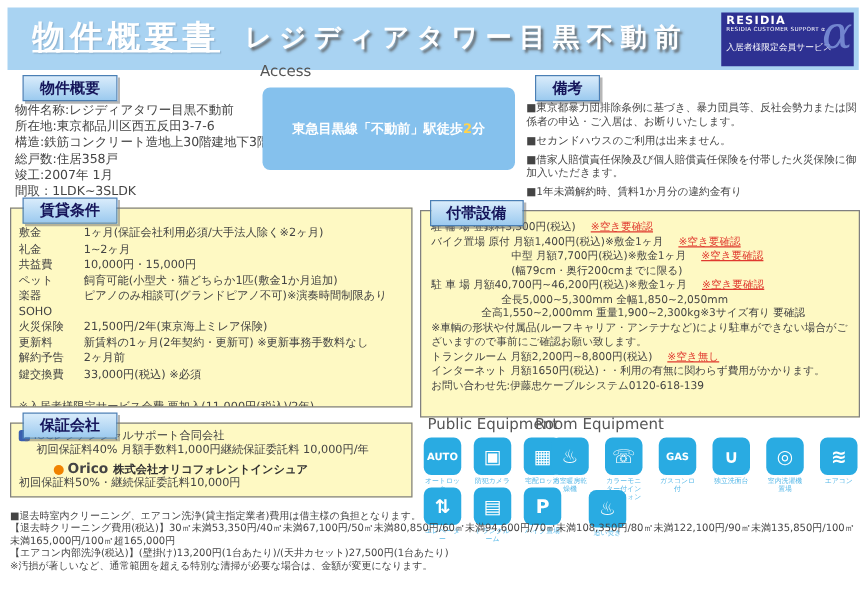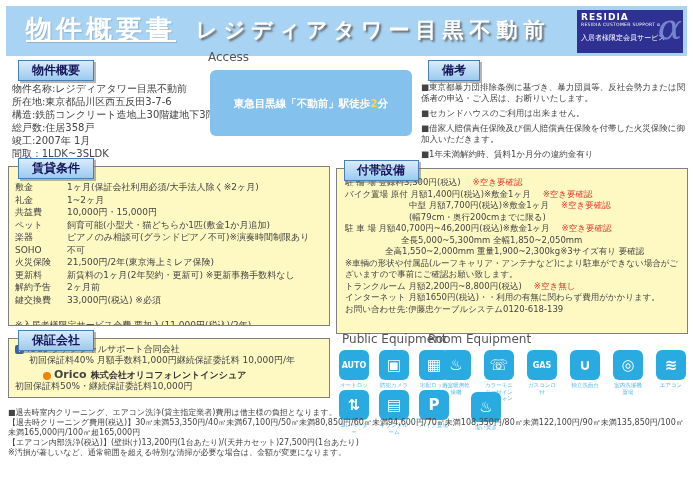--- a/index.html
+++ b/index.html
@@ -55,21 +55,21 @@
   .guar-line{font-size:9px;line-height:11px;color:#444;margin-left:6px;}
   .iuc-logo{display:inline-block;width:9px;height:9px;background:#3a5fb0;border-radius:2px;
             color:#fff;font-size:6px;text-align:center;line-height:9px;vertical-align:middle;margin-right:3px;}
   .orico-dot{display:inline-block;width:8px;height:8px;background:#f08300;border-radius:50%;
              vertical-align:middle;margin-right:3px;}
   .orico-brand{font-weight:bold;font-size:11px;color:#444;margin-right:4px;}
   .guar-co{font-weight:bold;color:#333;}
 
   .equip-box{left:336px;top:168px;width:352px;height:166px;overflow:hidden;}
   .equip-lines{position:absolute;left:8px;top:8px;width:338px;font-size:8.5px;line-height:11.5px;color:#444;}
-  .red{color:#e03a2f;margin-left:12px;}
+  .red{color:#e03a2f;margin-left:12px;text-decoration:underline;}
   .ind40{padding-left:40px;}
   .ind56{padding-left:56px;}
   .ind64{padding-left:64px;}
 
   
   .icon-row{display:flex;gap:8px;}
   .icon-item{width:32px;text-align:center;}
   .icon-sq{width:30px;height:30px;background:#29abe2;border-radius:6px;color:#fff;
            display:flex;align-items:center;justify-content:center;font-size:15px;font-weight:bold;margin:0 auto;}
   .icon-sq.small-txt{font-size:8px;letter-spacing:0;}
@@ -136,21 +136,20 @@
       <div class="rrow">
           <span class="rlabel">ペット</span>
           <span class="rvalue">飼育可能(小型犬・猫どちらか1匹(敷金1か月追加)</span>
         </div>
       <div class="rrow">
           <span class="rlabel">楽器</span>
           <span class="rvalue">ピアノのみ相談可(グランドピアノ不可)※演奏時間制限あり</span>
         </div>
       <div class="rrow">
           <span class="rlabel">SOHO</span>
-          <span class="rvalue">不可</span>
         </div>
       <div class="rrow">
           <span class="rlabel">火災保険</span>
           <span class="rvalue">21,500円/2年(東京海上ミレア保険)</span>
         </div>
       <div class="rrow">
           <span class="rlabel">更新料</span>
           <span class="rvalue">新賃料の1ヶ月(2年契約・更新可) ※更新事務手数料なし</span>
         </div>
       <div class="rrow">

